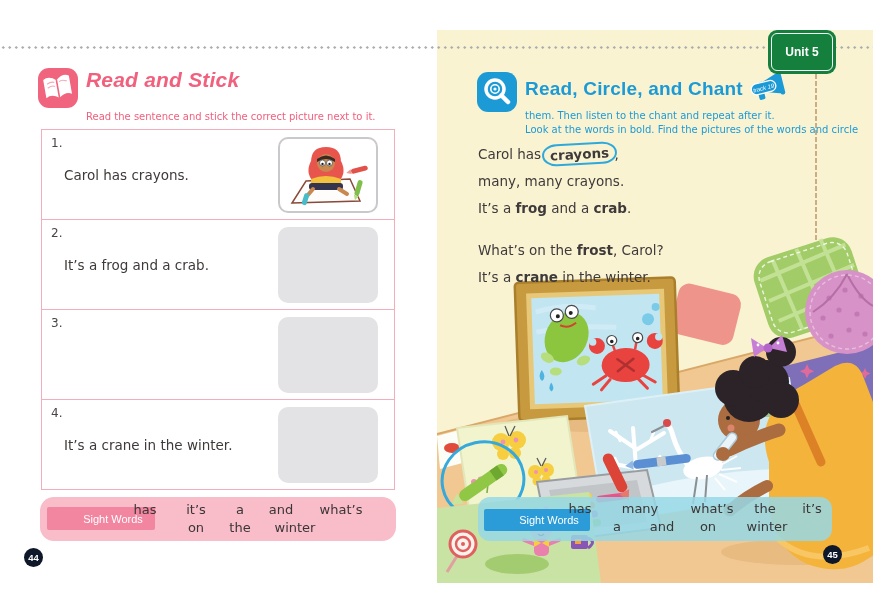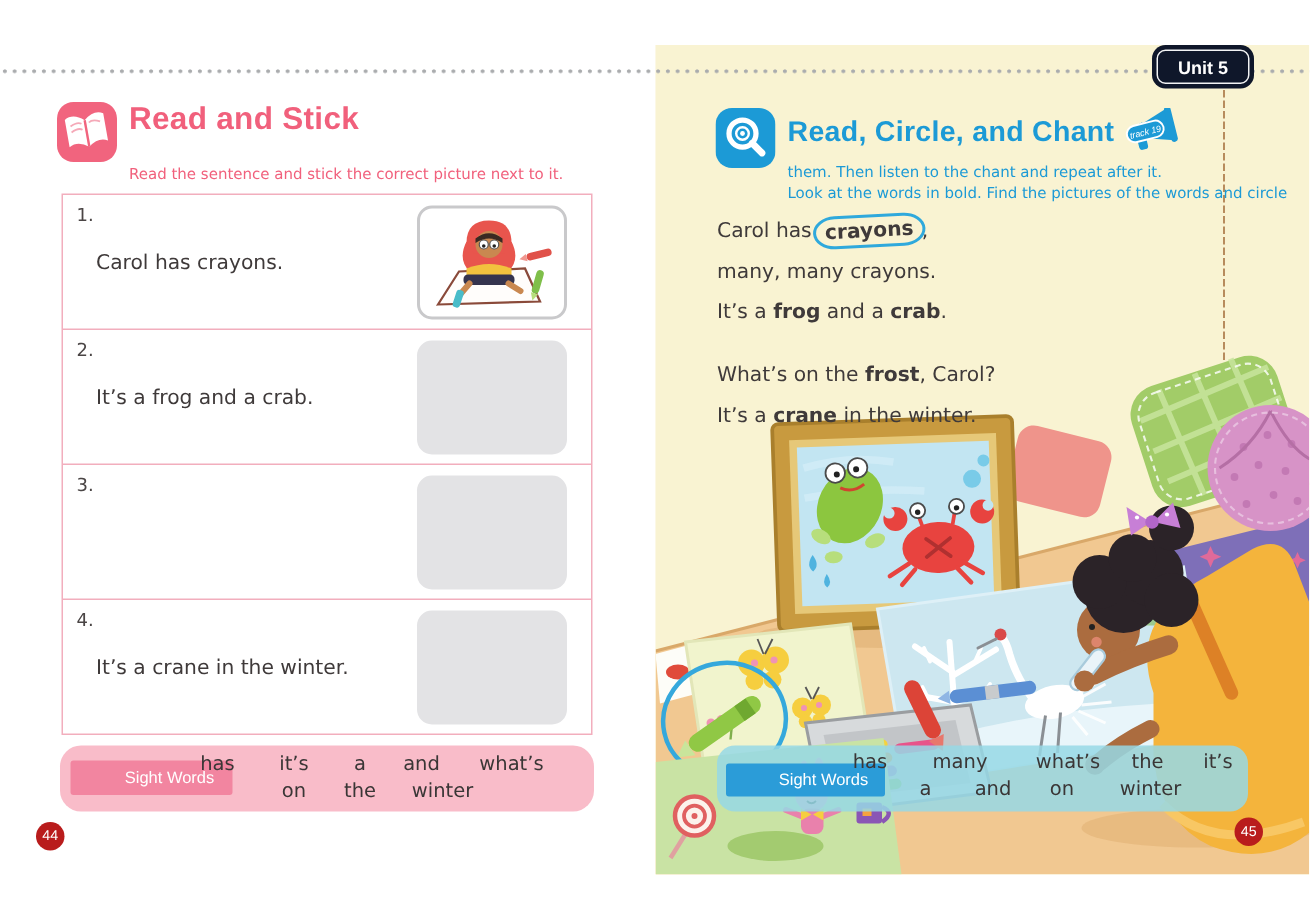--- a/index.html
+++ b/index.html
@@ -6,21 +6,21 @@
   .screen{position:relative;width:873px;height:612px;background:#ffffff;overflow:hidden;
           font-family:"DejaVu Sans",sans-serif;color:#3f3a3a;}
   
   .dotted-rule{position:absolute;top:46px;left:0;width:873px;height:3px;z-index:2;
     background-image:radial-gradient(circle,#aaacae 1.1px,transparent 1.4px);
     background-size:6.5px 3px;background-repeat:repeat-x;}
 
   
   .lp-header{position:absolute;left:38px;top:68px;display:flex;gap:8px;z-index:1;}
   .lp-icon{width:40px;height:40px;flex:0 0 auto;}
-  .lp-title{font-family:"Liberation Sans",sans-serif;font-weight:bold;font-size:21px;color:#f1607c;letter-spacing:.2px;}
+  .lp-title{font-family:"Liberation Sans",sans-serif;font-weight:bold;font-size:21px;color:#f1607c;letter-spacing:.2px;font-style:italic;}
   .lp-sub{font-size:10px;color:#f1607c;margin-top:19px;white-space:nowrap;}
   .lp-table{position:absolute;left:41px;top:129px;width:354px;height:361px;
     border:1.5px solid #f2aebd;box-sizing:border-box;display:flex;flex-direction:column;background:#fff;z-index:1;}
   .lp-row{position:relative;flex:1;border-bottom:1.5px solid #f2aebd;}
   .lp-row:last-child{border-bottom:none;}
   .lp-num{position:absolute;left:9px;top:6px;font-size:12px;color:#4a4545;}
   .lp-sentence{position:absolute;left:22px;top:50%;transform:translateY(-50%);font-size:13.5px;color:#3f3a3a;}
   .sticker{position:absolute;right:16px;top:50%;transform:translateY(-50%);width:100px;height:76px;border-radius:10px;}
   .sticker.empty{background:#e3e3e5;}
   .sticker.placed{background:#fff;border:2px solid #c9c9cb;box-sizing:border-box;overflow:hidden;}
@@ -28,44 +28,44 @@
   .sw-banner{position:absolute;border-radius:14px;z-index:1;}
   .sw-banner.pink{left:40px;top:497px;width:356px;height:44px;background:#f9bcc9;}
   .sw-label{position:absolute;display:flex;align-items:center;justify-content:center;
     color:#fff;font-size:11px;border-radius:2px;font-family:"Liberation Sans",sans-serif;padding-left:24px;}
   .sw-banner.pink .sw-label{left:7px;top:10px;width:84px;height:23px;background:#f285a0;}
   .sw-word{position:absolute;transform:translateX(-50%);font-size:13px;color:#3a3636;white-space:nowrap;}
 
   
   .page-right{position:absolute;left:437px;top:30px;width:436px;height:553px;background:#f9f3d2;overflow:hidden;z-index:1;}
   .illo{position:absolute;left:0;top:0;}
-  .unit-tab{position:absolute;left:768px;top:30px;width:68px;height:29px;background:#0f172a;border-radius:9px;z-index:4;}
+  .unit-tab{position:absolute;left:768px;top:30px;width:68px;height:44px;background:#15803d;border-radius:9px;z-index:4;}
   .unit-tab-inner{position:absolute;left:3px;top:3px;right:3px;bottom:3px;border:1.5px solid rgba(255,255,255,.95);
     border-radius:6px;display:flex;align-items:center;justify-content:center;color:#fff;
     font-family:"Liberation Sans",sans-serif;font-weight:bold;font-size:12px;}
 
   .rp-header{position:absolute;left:40px;top:42px;display:flex;gap:8px;z-index:3;}
   .rp-icon{width:40px;height:40px;flex:0 0 auto;}
   .rp-title-row{display:flex;align-items:center;gap:6px;}
   .rp-title{font-family:"Liberation Sans",sans-serif;font-weight:bold;font-size:19px;color:#1c9ad6;letter-spacing:.2px;white-space:nowrap;}
   .rp-sub{font-size:10px;color:#1c9ad6;margin-top:3px;line-height:14px;white-space:nowrap;}
 
   .chant{position:absolute;left:41px;top:111px;z-index:3;}
   .chant p{margin:0;line-height:27px;font-size:13.5px;color:#3f3a3a;white-space:nowrap;}
   .chant p.gap{margin-top:15px;}
   .b{font-weight:bold;}
   .circled{display:inline-block;border:2.5px solid #2fa9dc;border-radius:16px/12px;padding:0 6px;margin:0 -3px;
     transform:rotate(-3deg);line-height:18px;}
 
   .sw-banner.blue{left:41px;top:467px;width:354px;height:44px;background:rgba(151,216,229,.85);border-radius:12px;z-index:3;}
   .sw-banner.blue .sw-label{left:6px;top:12px;width:82px;height:22px;background:#2b9cd8;}
 
-  .page-badge{position:absolute;width:19px;height:19px;border-radius:50%;background:#b91c1c;color:#fff;
+  .page-badge{position:absolute;width:19px;height:19px;border-radius:50%;background:#0f172a;color:#fff;
     display:flex;align-items:center;justify-content:center;font-family:"Liberation Sans",sans-serif;
-    font-weight:normal;font-size:9.5px;z-index:3;}
+    font-weight:bold;font-size:9.5px;z-index:3;}
   .badge-44{left:24px;top:548px;}
   .badge-45{left:386px;top:515px;}
 </style>
 </head>
 <body>
 
 <div class="screen">
 
   <div class="dotted-rule"></div>
 

